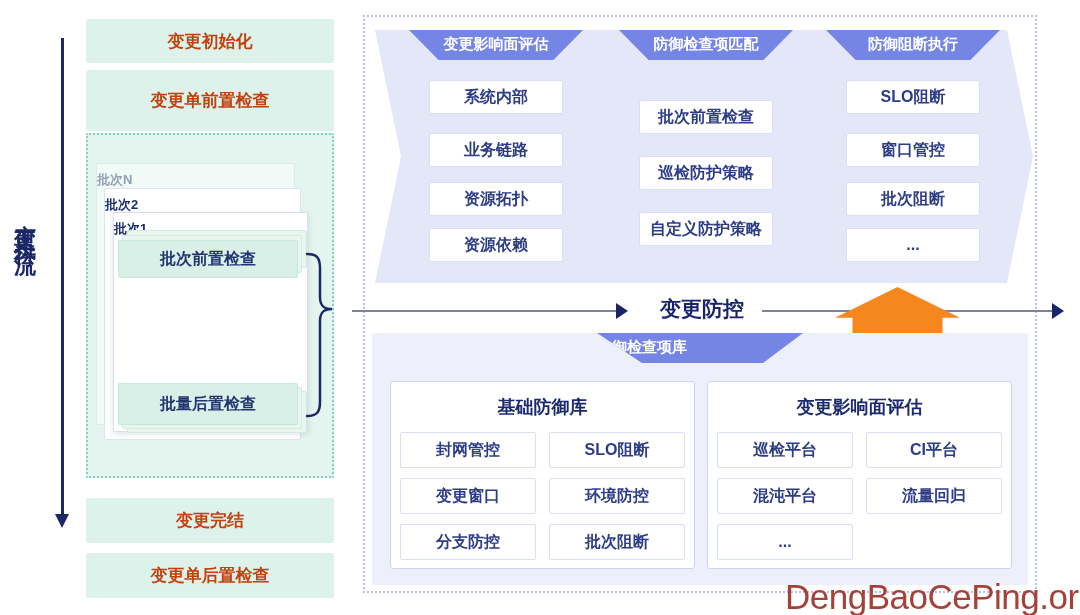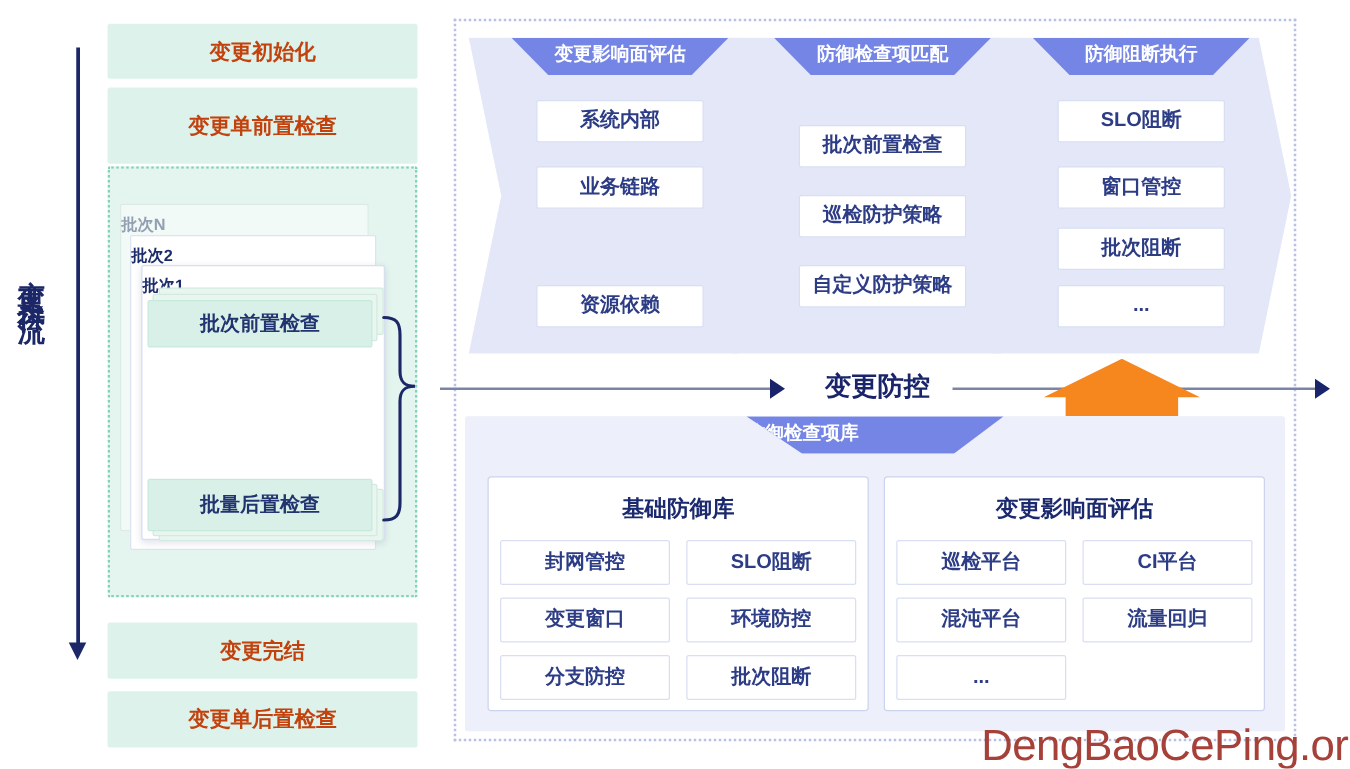--- a/index.html
+++ b/index.html
@@ -141,20 +141,21 @@
 
   <div class="abs gbox b3">变更完结</div>
   <div class="abs gbox b4">变更单后置检查</div>
 
   <div class="abs region-border"></div>
 
   <div class="abs stage s1">
     <div class="ribbon">变更影响面评估</div>
     <div class="stage-item" style="top:50px;">系统内部</div>
     <div class="stage-item" style="top:103px;">业务链路</div>
+    <div class="stage-item" style="top:152px;">资源拓扑</div>
     <div class="stage-item" style="top:198px;">资源依赖</div>
   </div>
 
   <div class="abs stage s2">
     <div class="ribbon">防御检查项匹配</div>
     <div class="stage-item" style="top:70px;">批次前置检查</div>
     <div class="stage-item" style="top:126px;">巡检防护策略</div>
     <div class="stage-item" style="top:182px;">自定义防护策略</div>
   </div>
 

